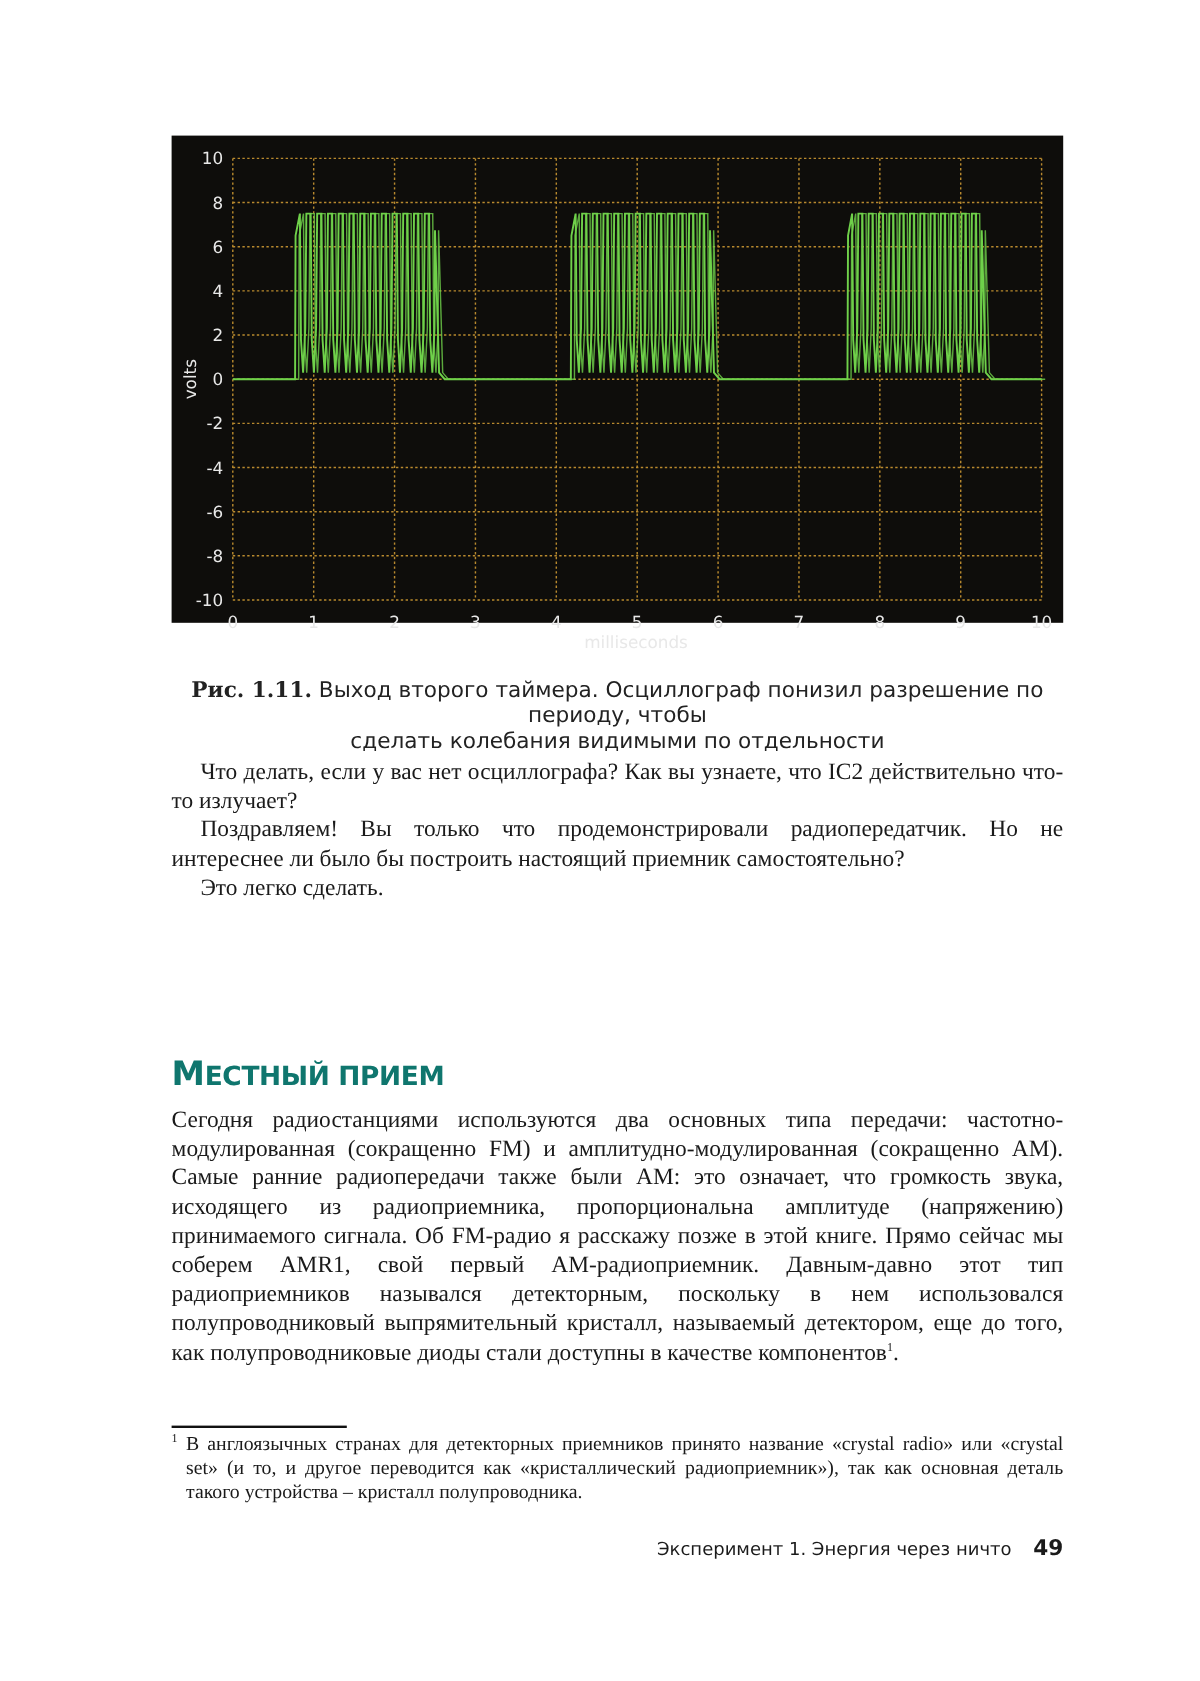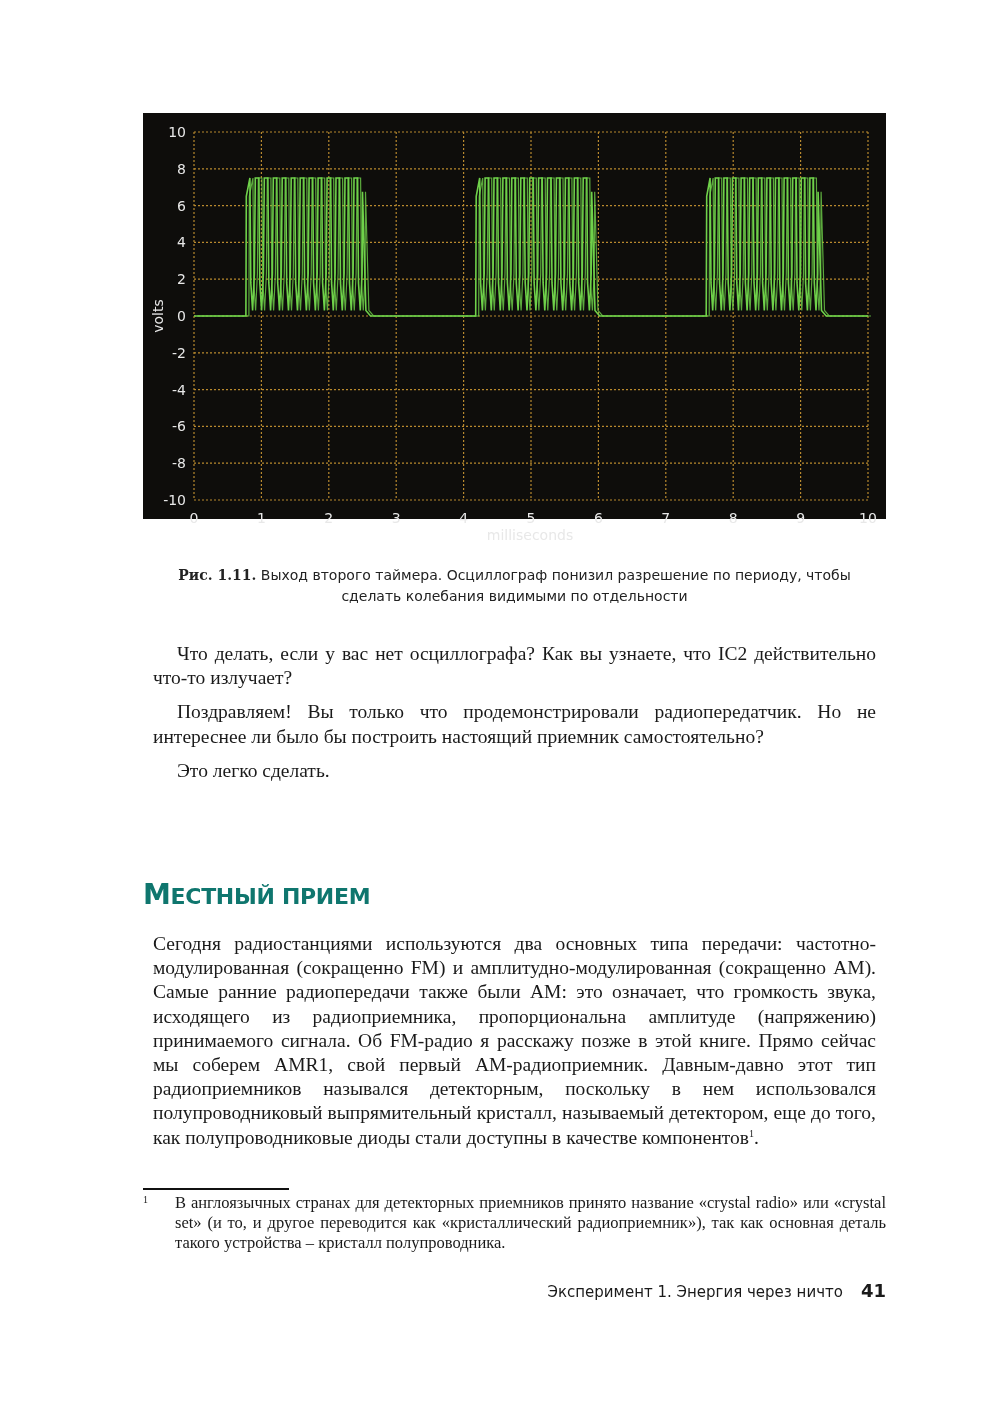--- a/index.html
+++ b/index.html
@@ -5,43 +5,43 @@
   html, body { margin: 0; padding: 0; background: #ffffff; }
   body { width: 1000px; height: 1401px; position: relative; overflow: hidden; }
   .scope {
     position: absolute; left: 143px; top: 113px; width: 743px; height: 406px;
     background: #0e0d0b;
   }
   .scope svg { position: absolute; left: 0; top: 0; }
   .caption {
     position: absolute; left: 143px; top: 565px; width: 743px;
     text-align: center; font-family: "DejaVu Sans", sans-serif;
-    font-size: 14px; line-height: 21px; color: #222;
+    font-size: 18px; line-height: 21px; color: #222;
   }
   .caption .fig-num { font-family: "DejaVu Serif", serif; font-weight: bold; }
   .body-text {
     position: absolute; left: 143px; width: 743px;
     font-family: "Liberation Serif", serif; font-size: 19.5px; line-height: 24.2px;
     color: #1a1a1a; text-align: justify;
   }
-  .body-text p { margin: 10px; text-indent: 24px; }
+  .body-text p { margin: 0; text-indent: 24px; }
   .body-text p.noindent { text-indent: 0; }
   .heading {
     position: absolute; left: 143px; top: 878px;
     font-family: "DejaVu Sans", sans-serif; font-weight: bold;
     font-size: 22px; color: #0f766e; letter-spacing: -0.3px;
   }
   .heading .big { font-size: 28px; }
   .fn-rule { position: absolute; left: 143px; top: 1188px; width: 146px; height: 2px; background: #111; }
   .footnote {
     position: absolute; left: 143px; top: 1193px; width: 743px;
     font-family: "Liberation Serif", serif; font-size: 16.5px; line-height: 20px; color: #1a1a1a;
   }
   .footnote .mark { position: absolute; left: 0; top: -3px; font-size: 10px; }
-  .footnote .fn-text { margin-left: 32px; text-align: justify; }
+  .footnote .fn-text { margin-left: 12px; text-align: justify; }
   .running-footer {
     position: absolute; right: 114px; top: 1280px;
     font-family: "DejaVu Sans", sans-serif; font-size: 15px; color: #1a1a1a;
   }
   .running-footer .pg { font-weight: bold; font-size: 18px; margin-left: 18px; }
   sup { font-size: 10px; line-height: 0; }
 </style>
 </head>
 <body>
 
@@ -126,14 +126,14 @@
   <p class="noindent"><span>Сегодня радиостанциями используются два основных типа передачи: частотно-модулированная (сокращенно FM) и амплитудно-модулированная (сокращенно AM). Самые ранние радиопередачи также были AM: это означает, что громкость звука, исходящего из радиоприемника, пропорциональна амплитуде (напряжению) принимаемого сигнала. Об FM-радио я расскажу позже в этой книге. Прямо сейчас мы соберем AMR1, свой первый AM-радиоприемник. Давным-давно этот тип радиоприемников назывался детекторным, поскольку в нем использовался полупроводниковый выпрямительный кристалл, называемый детектором, еще до того, как полупроводниковые диоды стали доступны в качестве компонентов</span><sup>1</sup><span>.</span></p>
 </div>
 
 <div class="fn-rule"></div>
 <div class="footnote">
   <span class="mark">1</span>
   <div class="fn-text">В англоязычных странах для детекторных приемников принято название «crystal radio» или «crystal set» (и то, и другое переводится как «кристаллический радиоприемник»), так как основная деталь такого устройства – кристалл полупроводника.</div>
 </div>
 
 <div class="running-footer">
-  <span>Эксперимент 1. Энергия через ничто</span><span class="pg">41</span>
+  <span>Эксперимент 1. Энергия через ничто</span><span class="pg">49</span>
 </div>
 
 </body></html>

